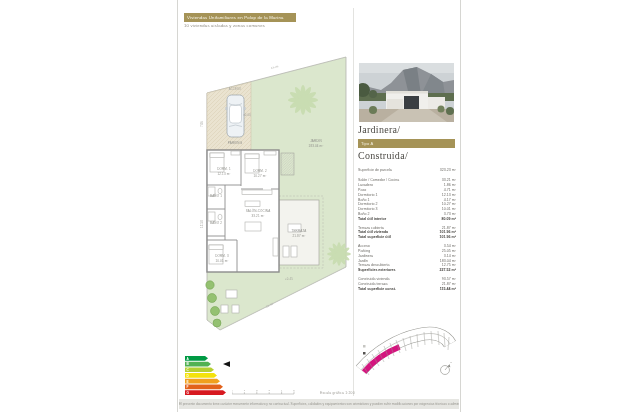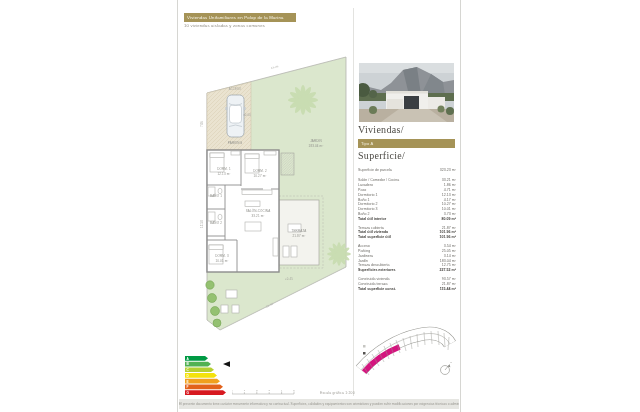--- a/index.html
+++ b/index.html
@@ -187,23 +187,23 @@
         <rect x="28" y="36" width="16" height="10" fill="#e5e3dd"></rect>
         <rect x="69" y="34" width="17" height="12" fill="#eceae6"></rect>
       </g>
       <rect y="46" width="95" height="13" fill="#b9b0a0"></rect>
       <polygon points="22,59 40,46 70,46 88,59" fill="#c9c2b4"></polygon>
       <circle cx="14" cy="47" r="4" fill="#6b7b57"></circle>
         <circle cx="82" cy="46" r="3.5" fill="#72815c"></circle>
       <circle cx="91" cy="48" r="4" fill="#5f7050"></circle>
     </svg>
 
-    <div class="serif-title t-viv">Viviendas/</div>
+    <div class="serif-title t-viv">Jardinera/</div>
     <div class="type-banner">Tipo A</div>
-    <div class="serif-title t-sup">Superficie/</div>
+    <div class="serif-title t-sup">Construida/</div>
 
     <div class="table">
         <div class="tsec">
           <div class="trow">
             <span class="tl">Superficie de parcela</span>
             <span class="tv">323.23 m²</span>
           </div>
         </div>
         <div class="tsec">
           <div class="trow">

